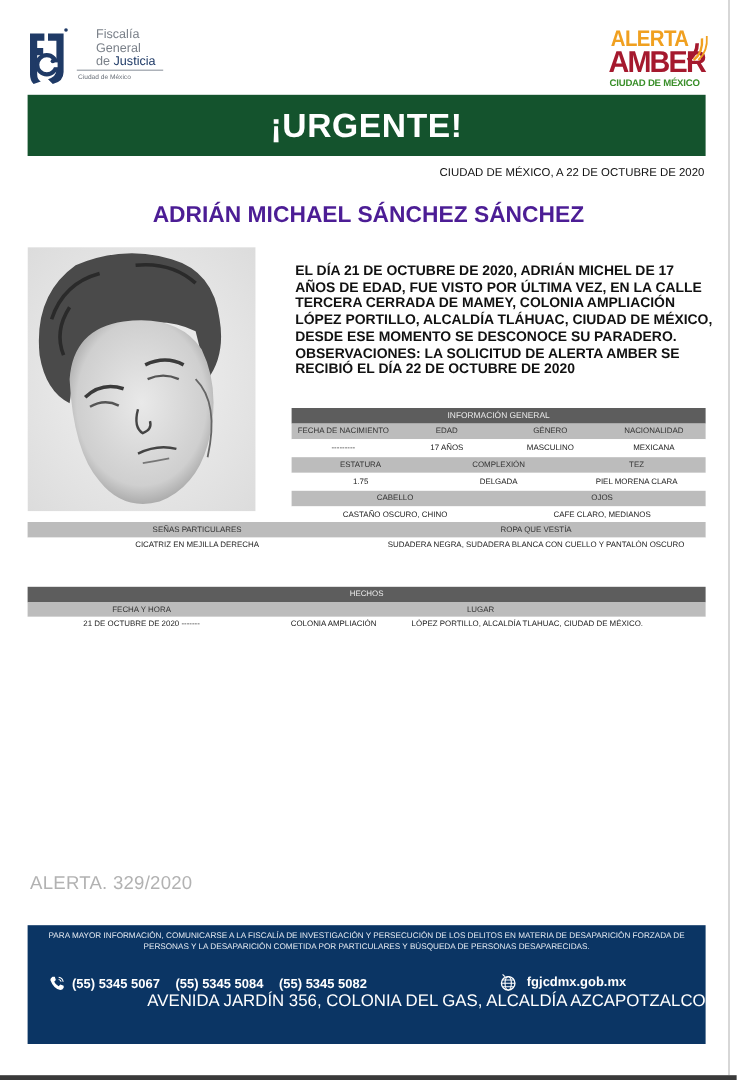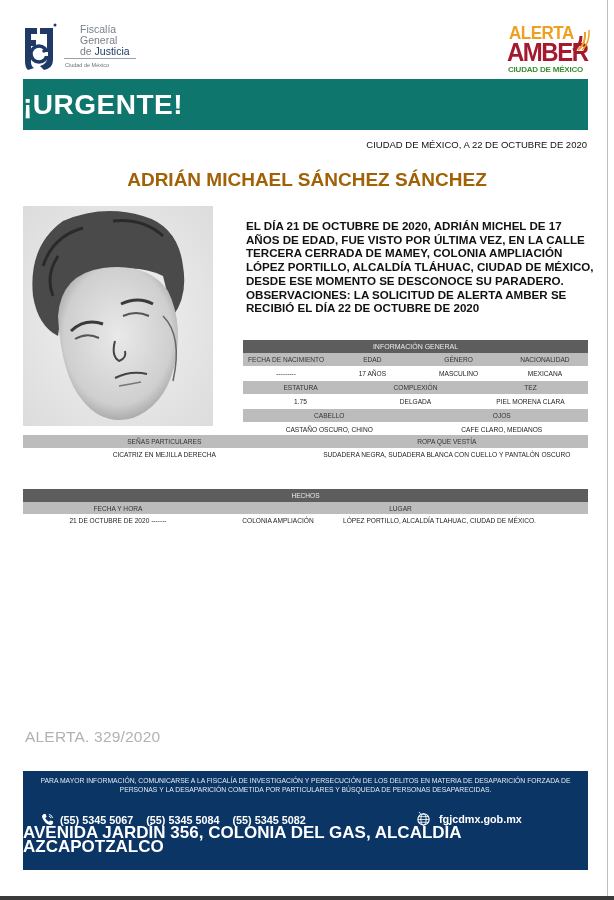--- a/index.html
+++ b/index.html
@@ -18,26 +18,26 @@
     .fgj-rule { position: absolute; left: 42px; top: 36px; width: 72px; height: 1px; background: #9aa0a8; }
     .fgj-city { position: absolute; left: 43px; top: 40px; font-size: 5.5px; color: #6b717a; }
 
     .amber-logo { position: absolute; left: 505px; top: 22px; width: 85px; height: 56px; }
     .amber-alerta { position: absolute; left: 4px; top: 0; font-size: 17px; font-weight: bold; color: #f0a020; letter-spacing: -0.5px; transform: scaleY(1.1); transform-origin: top left; }
     .amber-amber { position: absolute; left: 2px; top: 16px; font-size: 24px; font-weight: bold; color: #a5192e; letter-spacing: -1.5px; transform: scaleY(1.05); transform-origin: top left; }
     .amber-city { position: absolute; left: 3px; top: 43px; font-size: 8px; font-weight: bold; color: #3a8f2a; letter-spacing: -0.2px; }
     .amber-waves { position: absolute; left: 64px; top: 6px; width: 22px; height: 26px; }
 
     
-    .urgent-banner { position: absolute; left: 23px; top: 79px; width: 565px; height: 51px; background: #0f766e; display: flex; align-items: center; justify-content: flex-start; }
+    .urgent-banner { position: absolute; left: 23px; top: 79px; width: 565px; height: 51px; background: #14532d; display: flex; align-items: center; justify-content: center; }
     .urgent-banner span { color: #ffffff; font-size: 28px; font-weight: bold; letter-spacing: 0.5px; }
 
     .doc-date { position: absolute; right: 27px; top: 139px; font-size: 9.5px; color: #111; }
 
-    .person-name { position: absolute; left: 0; width: 614px; top: 169px; text-align: center; font-size: 19px; font-weight: bold; color: #a16207; }
+    .person-name { position: absolute; left: 0; width: 614px; top: 169px; text-align: center; font-size: 19px; font-weight: bold; color: #4c1d95; }
 
     .photo { position: absolute; left: 23px; top: 206px; width: 190px; height: 220px; overflow: hidden; background: #eeeeee; }
 
     .description { position: absolute; left: 246px; top: 219px; width: 348px; text-align: left; font-size: 11.6px; font-weight: bold; line-height: 13.7px; color: #111; }
 
     
     .tbl { position: absolute; font-size: 6.6px; color: #222; text-transform: uppercase; }
     .tbl .row { display: flex; width: 100%; }
     .tbl .cell { flex: 1; text-align: center; display: flex; align-items: center; justify-content: center; white-space: nowrap; }
     .bar-dark { background: #5d5d5d; color: #ececec; }
@@ -65,21 +65,21 @@
     .alert-number { position: absolute; left: 25px; top: 728px; font-size: 15.5px; color: #b2b2b2; letter-spacing: 0.2px; }
 
     
     .footer { position: absolute; left: 23px; top: 771px; width: 565px; height: 99px; background: #0b3564; color: #ffffff; }
     .footer-info { position: absolute; left: 0; top: 5px; width: 100%; text-align: center; font-size: 6.8px; line-height: 9px; color: #e6ebf2; padding: 0 12px; }
     .footer-phones { position: absolute; left: 18px; top: 42px; display: flex; align-items: center; font-size: 10.8px; font-weight: bold; text-align: center; }
     .footer-phones .phone { margin-right: 13px; }
     .phone-icon { width: 13px; height: 13px; margin-right: 6px; }
     .footer-web { position: absolute; left: 393px; top: 40px; display: flex; align-items: center; font-size: 10.8px; font-weight: bold; }
     .globe-icon { width: 15px; height: 15px; margin-right: 8px; }
-    .footer-addr { position: absolute; left: 0; width: 100%; text-align: left; font-size: 17px; font-weight: bold; line-height: 14px; }
+    .footer-addr { position: absolute; left: 0; width: 100%; text-align: right; font-size: 14px; font-weight: normal; line-height: 14px; }
     .footer-addr.l1 { top: 55px; }
     .footer-addr.l2 { top: 69px; }
   </style>
 </head>
 <body>
 
 <div class="page-edge-right"></div>
 <div class="page-edge-bottom"></div>
 
 <div class="fgj-logo">

